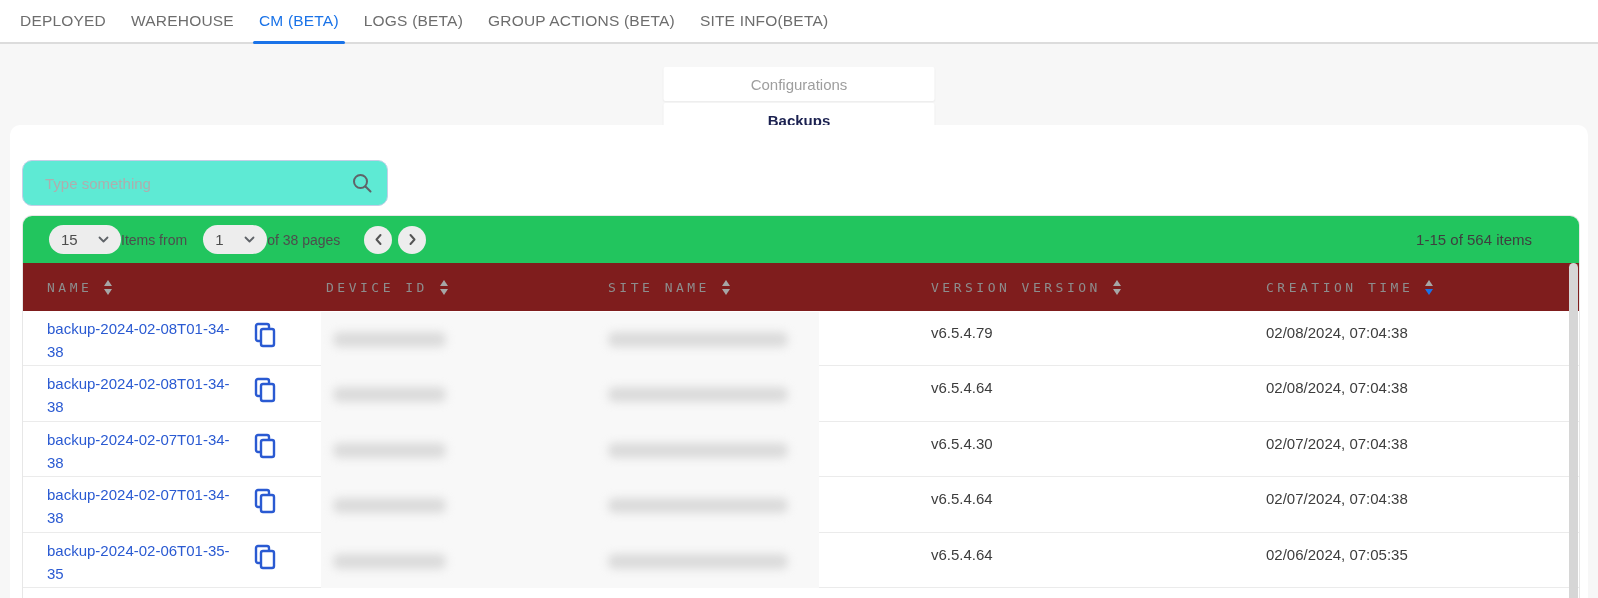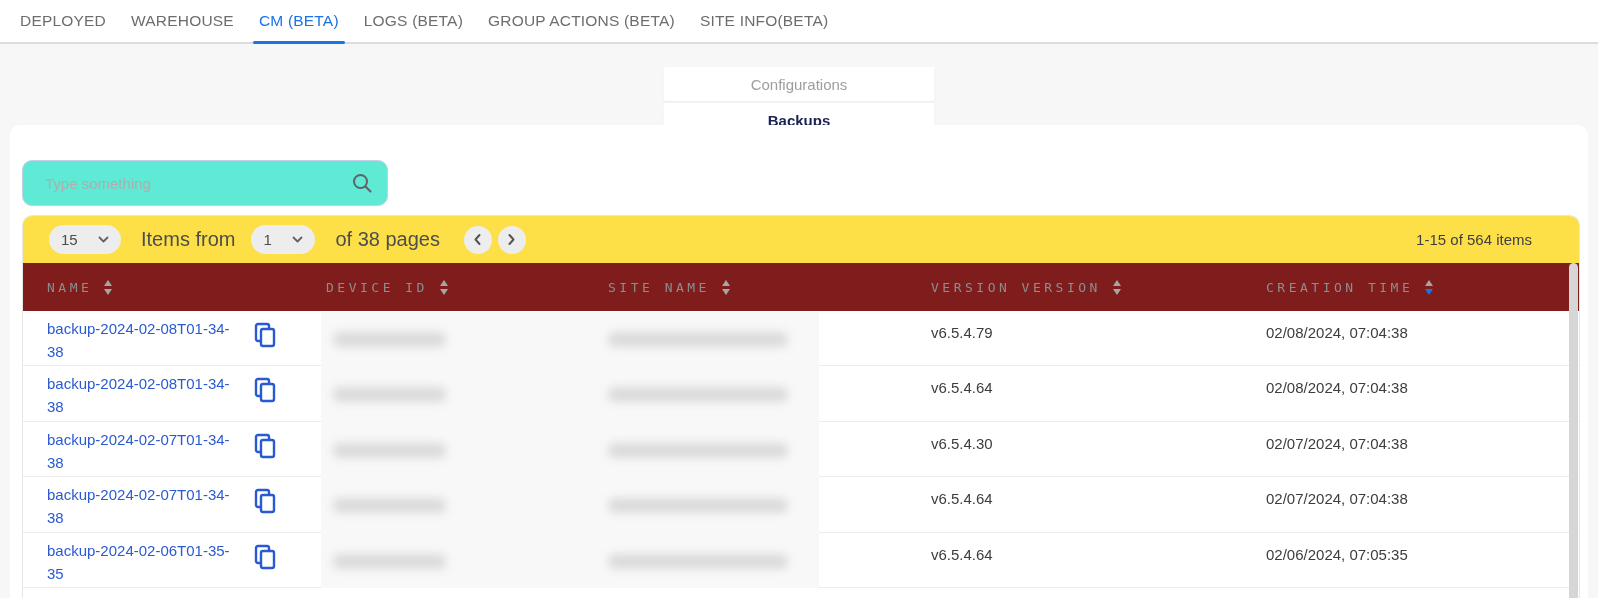--- a/index.html
+++ b/index.html
@@ -24,25 +24,25 @@
   
   .search-box { position:absolute; top:35px; left:12px; width:366px; height:46px; border:1px solid #c3cfe6; border-radius:10px; display:flex; align-items:center; padding:0 14px 0 4px; background:#5eead4; }
   .search-box input { flex:1; border:none; outline:none; font-family:"Liberation Sans", sans-serif; font-size:15px; color:#3d3d3d; padding-left:18px; background:transparent; }
   .search-box input::placeholder { color:#aeaeae; }
   .search-icon { display:flex; align-items:center; cursor:pointer; }
 
   
   .card { position:absolute; top:90px; left:12px; right:8px; height:420px; border:1px solid #e7e7e7; border-bottom:none; border-radius:10px 10px 0 0; overflow:hidden; }
 
   
-  .toolbar { height:47px; display:flex; align-items:center; padding:0 47px 0 26px; background:#fde047; }
+  .toolbar { height:47px; display:flex; align-items:center; padding:0 47px 0 26px; background:#22c55e; }
   .pill { height:29px; background:#ededed; border-radius:15px; display:flex; align-items:center; justify-content:space-between; padding:0 12px; font-size:15px; color:#4d4d4d; cursor:pointer; border:none; font-family:"Liberation Sans", sans-serif; }
   .pill.size { width:72px; }
   .pill.page { width:64px; margin-left:16px; }
-  .tb-text { font-size:20px; color:#4d4d4d; margin-left:20px; }
+  .tb-text { font-size:14px; color:#4d4d4d; }
   .nav-btn { width:28px; height:28px; border-radius:50%; background:#ededed; border:none; display:flex; align-items:center; justify-content:center; cursor:pointer; }
   .nav-btn.prev { margin-left:24px; }
   .nav-btn.next { margin-left:6px; }
   .range { margin-left:auto; font-size:15px; color:#3f3f3f; }
 
   
   .grid { display:grid; grid-template-columns:279px 282px 323px 335px 1fr; }
   .thead { height:48px; background:#7f1d1d; }
   .th { display:flex; align-items:center; padding-left:24px; font-family:"DejaVu Sans Mono", monospace; font-size:13px; letter-spacing:3.5px; color:#8d8d8d; cursor:pointer; }
   .sort { display:inline-flex; flex-direction:column; gap:3px; margin-left:12px; cursor:pointer; }

